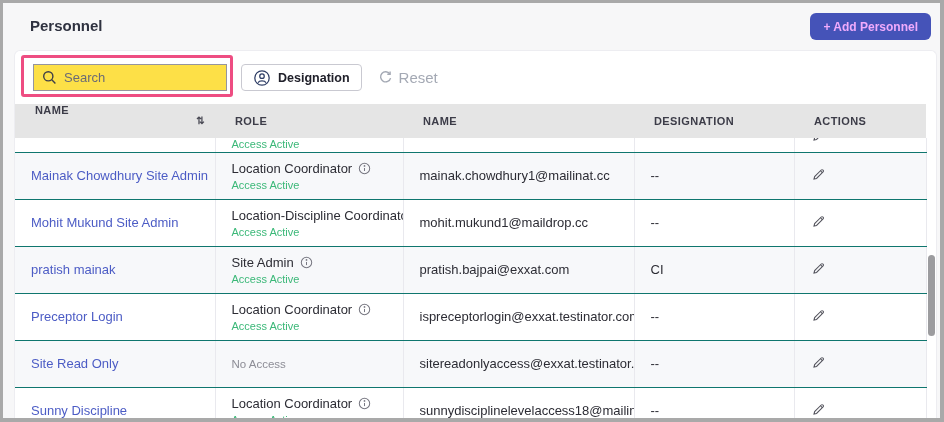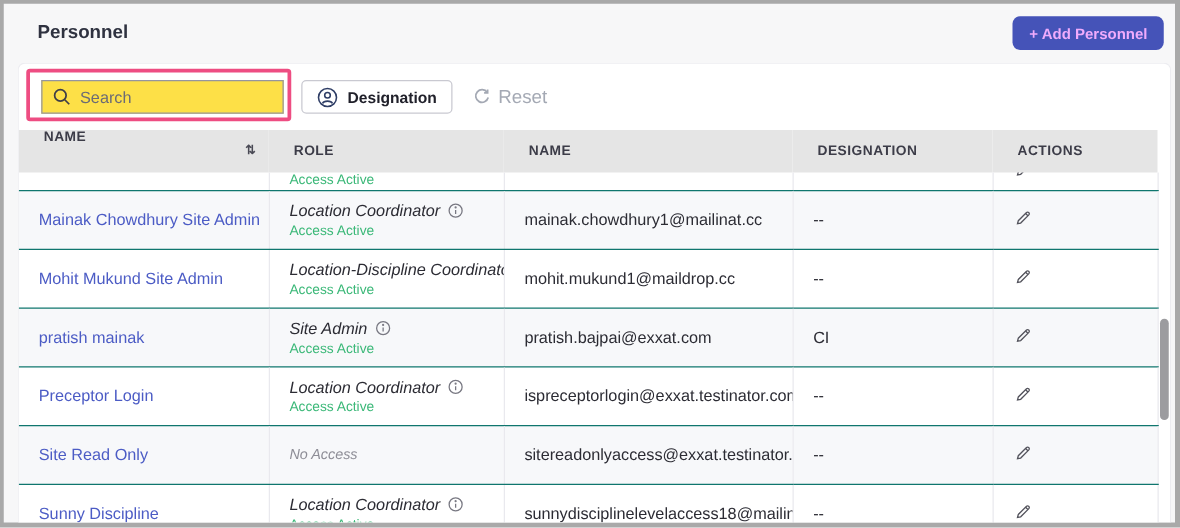--- a/index.html
+++ b/index.html
@@ -71,21 +71,21 @@
   }
   .sort-icon { float:right; margin-right:10px; font-size:10px; color:#4a4a55; line-height:34px; cursor:pointer; }
   tbody td {
     border-bottom:1px solid #0f766e; border-right:1px solid #e9e9ee;
     padding:0 10px 0 16px; vertical-align:middle;
     font-size:13px; color:#2c2c34; white-space:nowrap; overflow:hidden;
   }
   tbody tr { height:47px; background:#ffffff; }
   tbody tr:nth-child(even) { background:#f7f8fa; }
   .name-link { color:var(--link,#4c5cc5); text-decoration:none; cursor:pointer; }
-  .role-line { display:flex; align-items:center; gap:6px;font-style:italic; }
+  .role-line { display:flex; align-items:center; gap:6px; }
   .role-text.muted { font-size:11.5px; color:#8d8d96; }
   .info-icon { color:#787882; flex:0 0 auto; cursor:pointer; }
   .status { display:block; margin-top:3px; font-size:11px; color:var(--green,#3bb878); }
   .pencil-btn { background:none; border:none; cursor:pointer; color:#53535c; padding:0; display:block; }
   
   tr.partial { height:14px; }
   tr.partial td { vertical-align:top; padding-top:0; padding-bottom:0; line-height:13px; }
   tr.partial .status { margin-top:0; }
   tr.partial .pencil-clip { height:13px; overflow:hidden; }
   tr.partial .pencil-clip svg { margin-top:-10px; display:block; }

